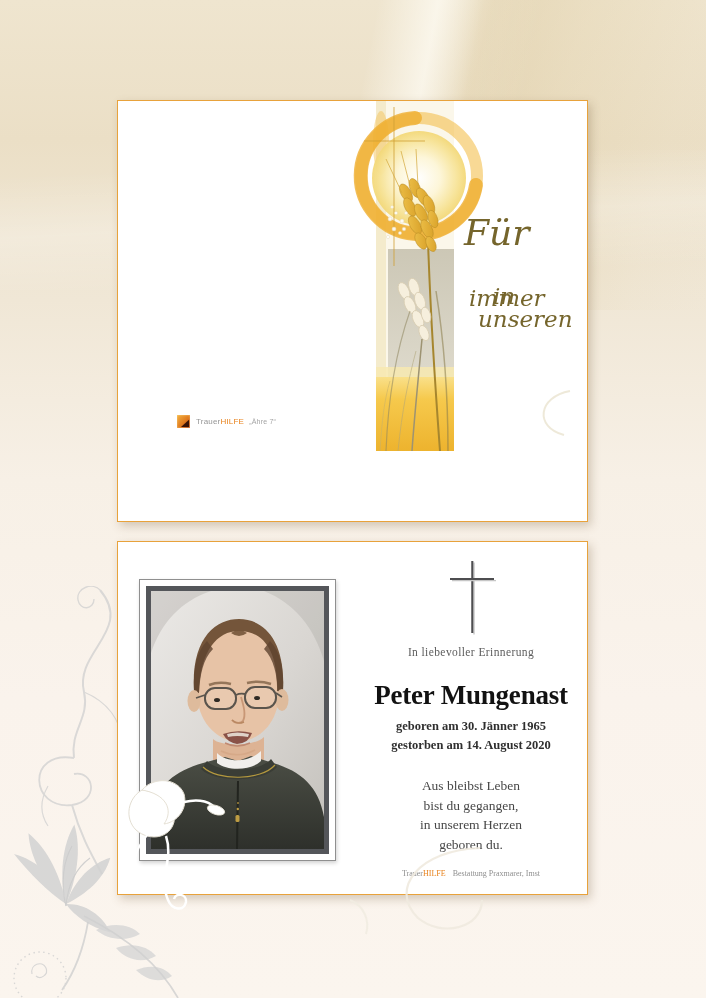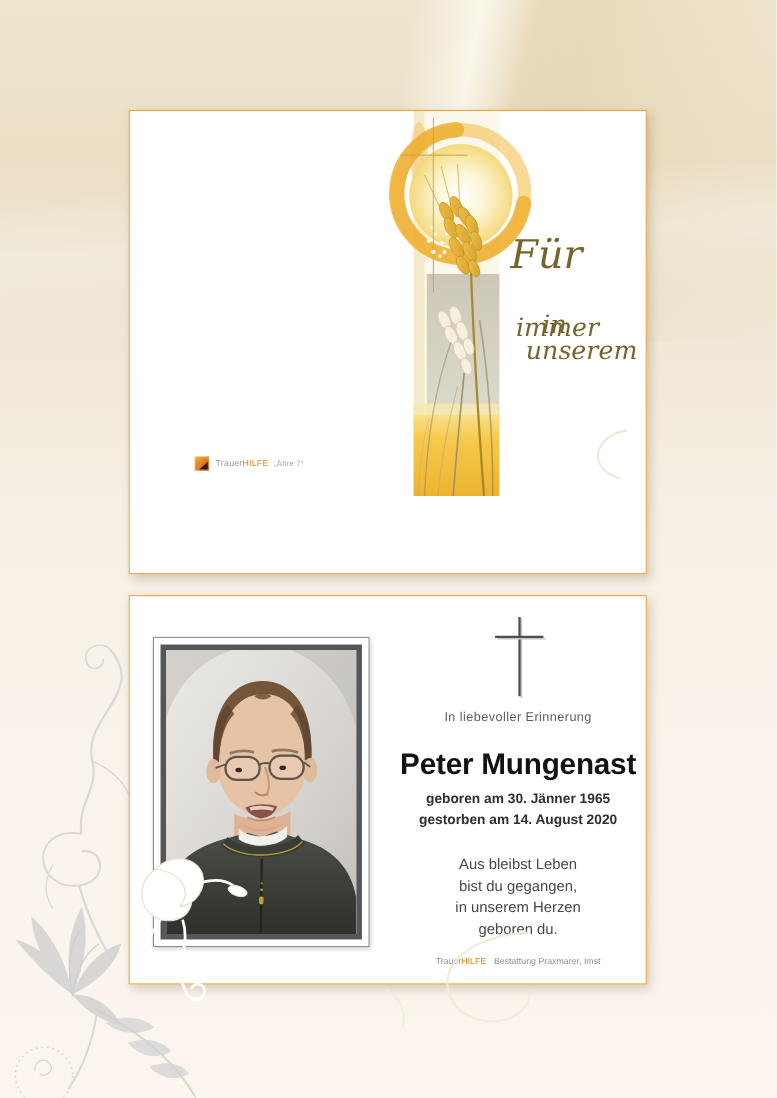--- a/index.html
+++ b/index.html
@@ -22,21 +22,21 @@
   .flourish-gray { position:absolute; left:-12px; top:586px; width:230px; height:412px; z-index:0; }
   .flourish-white { position:absolute; left:104px; top:750px; width:130px; height:170px; z-index:4; }
   .flourish-white-br { position:absolute; left:330px; top:840px; width:170px; height:120px; z-index:4; }
 
   .card {
     position:absolute; left:117px; width:471px; background:#fff;
     border:1.5px solid #e8a23b; box-sizing:border-box; z-index:2;
     box-shadow: 3px 4px 9px rgba(125,100,65,0.30);
   }
   .card-front { top:100px; height:422px; }
-  .card-back  { top:541px; height:354px; }
+  .card-back  { top:541px; height:354px;font-family:Liberation Serif, serif; }
 
   .wheat-art { position:absolute; left:0; top:0; width:468px; height:350px; }
 
   .script-line {
     position:absolute; font-family:"DejaVu Serif", serif; font-style:italic;
     color:#75652c; line-height:1; white-space:nowrap;
   }
   .sl1 { left:346px; top:114px; font-size:36px; }
   .sl2 { left:351px; top:160px; font-size:23px;margin-top:26px; }
   .sl3 { left:375px; top:184px; font-size:23px; }
@@ -208,21 +208,21 @@
         <path d="M330,350 C330,300 326,240 318,190" stroke="#8a7c4a" stroke-width="1.5"></path>
         <path d="M262,350 C264,320 266,300 272,280" stroke="#c8b26a" stroke-width="1"></path>
       </g>
 
       <path d="M452,290 C420,296 416,326 446,334" fill="none" stroke="#eae3d0" stroke-width="2" opacity="0.8"></path>
     </svg>
 
     <span class="script-line sl1">Für</span>
     <span class="script-line sl2">immer</span>
     <span class="script-line sl3">in</span>
-    <span class="script-line sl4">unserem</span>
+    <span class="script-line sl4">unseren</span>
 
     <div class="brandline front-brand">
       <span class="brand-icon"></span>
       <span class="brand-text"><span>Trauer</span><span class="brand-orange">HILFE</span><span class="brand-variant">„Ähre 7“</span></span>
     </div>
   </section>
 
   <section class="card card-back">
 
     <svg class="cross-svg" viewBox="0 0 50 80">

